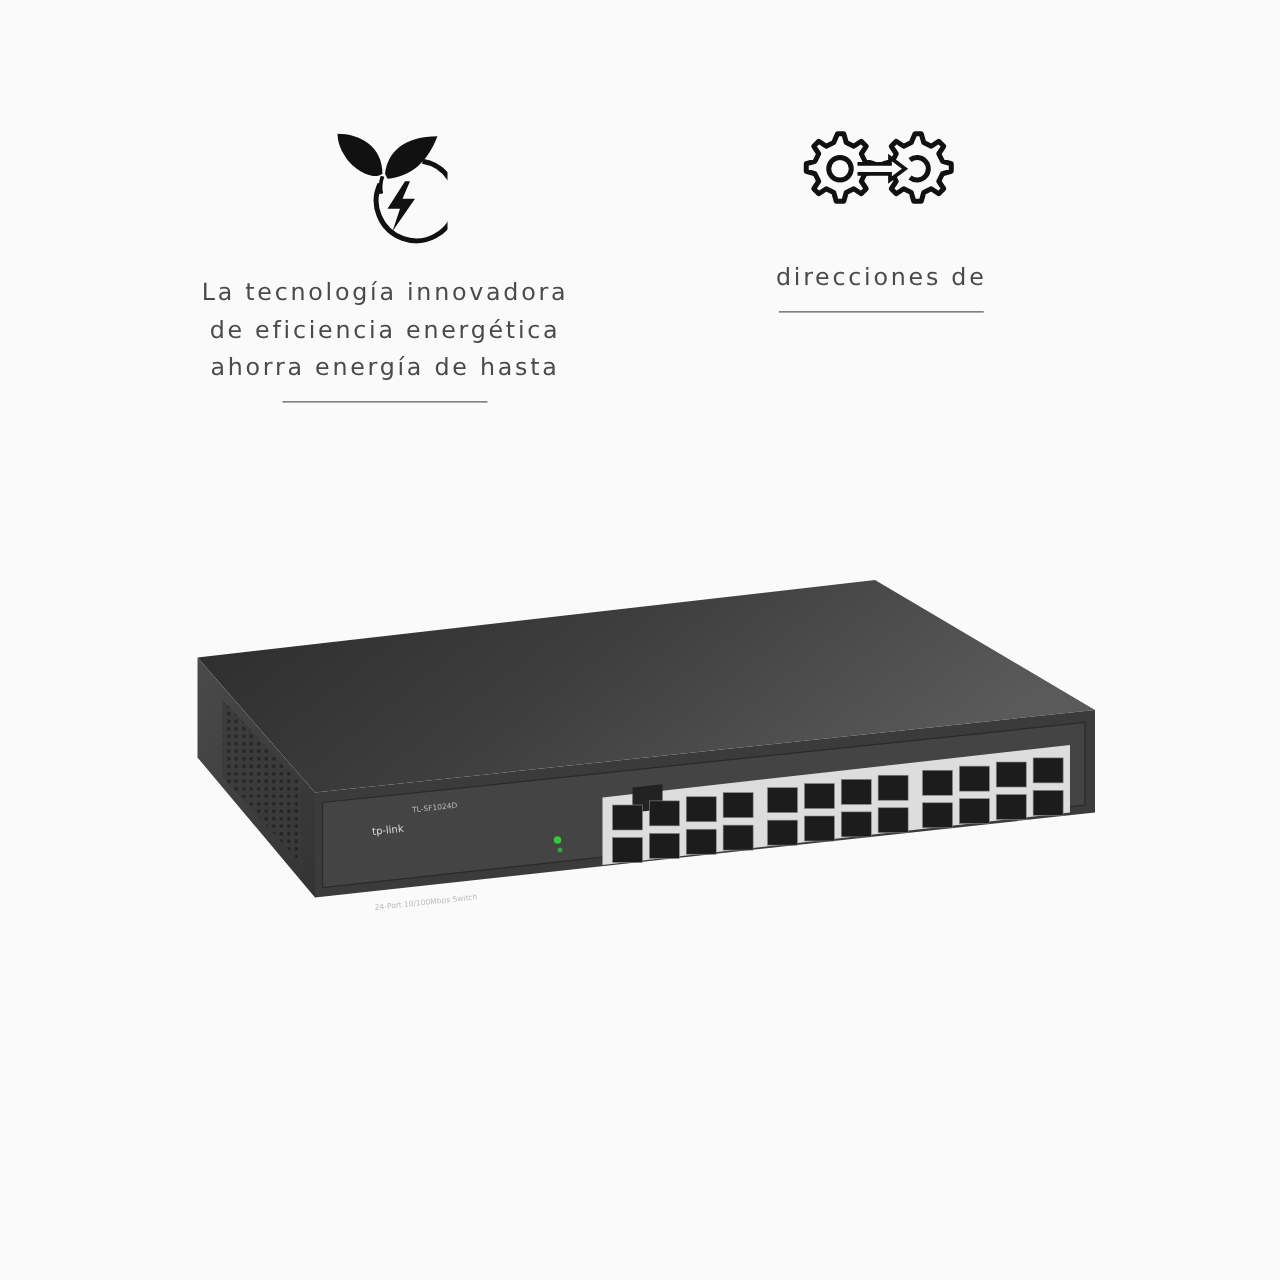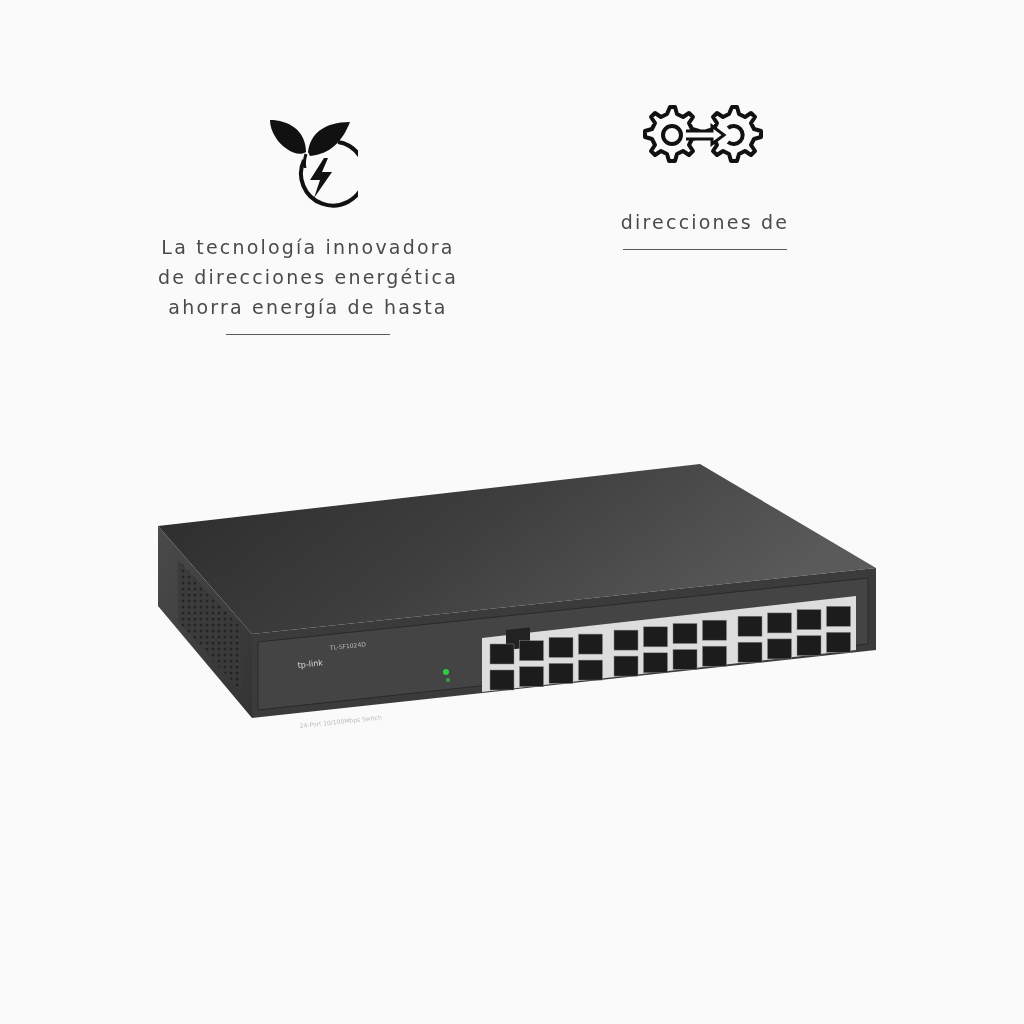--- a/index.html
+++ b/index.html
@@ -1,38 +1,38 @@
 <!DOCTYPE html>
 <html><head>
 <meta charset="utf-8">
 <style>
   html, body { margin:0; padding:0; }
   body { width:1024px; height:1024px; background:#fafafa; position:relative; overflow:hidden; font-family:"DejaVu Sans", sans-serif; }
   .feature { position:absolute; text-align:center; color:#4a4a4a; }
   .feature .text { font-size:19px; letter-spacing:2.2px; line-height:30px; font-weight:500; }
   .feature .rule { height:1px; background:#5a5a5a; margin:0 auto; }
-  #f1 { left:118px; top:108px; width:380px; }
+  #f1 { left:118px; top:95px; width:380px; }
   #f2 { left:555px; top:95px; width:300px; }
   .icon { display:block; margin:0 auto; }
   .product { position:absolute; left:150px; top:460px; width:740px; height:290px; }
 </style>
 </head>
 <body>
 
 <div class="feature" id="f1">
   <svg class="icon" width="100" height="100" viewBox="0 0 100 100">
     <path d="M12 12 C30 12 48 22 48 44 C40 50 24 40 18 30 C14 24 12 18 12 12 Z" fill="#111"></path>
     <path d="M50 44 C52 26 66 14 92 14 C84 34 72 46 52 48 Z" fill="#111"></path>
     <path d="M48 46 C46 52 46 56 47 60" stroke="#111" stroke-width="3" fill="none"></path>
     <path d="M80 34 A32 32 0 1 1 46 52" stroke="#111" stroke-width="4" fill="none"></path>
     <path d="M66 50 L52 72 L62 72 L56 90 L74 64 L64 64 L70 50 Z" fill="#111"></path>
   </svg>
   <div class="text" style="margin-top:24px;">
     <div>La tecnología innovadora</div>
-    <div>de direcciones energética</div>
+    <div>de eficiencia energética</div>
     <div>ahorra energía de hasta</div>
   </div>
   <div class="rule" style="width:164px; margin-top:12px;"></div>
 </div>
 
 <div class="feature" id="f2">
   <svg class="icon" width="130" height="70" viewBox="0 0 130 70" style="margin-top:4px;">
     <g fill="none" stroke="#111" stroke-width="4" stroke-linejoin="round">
       <path d="M30 8 l5 0 l2 7 l6 3 l6 -4 l4 4 l-4 6 l3 6 l7 2 l0 6 l-7 2 l-3 6 l4 6 l-4 4 l-6 -4 l-6 3 l-2 7 l-6 0 l-2 -7 l-6 -3 l-6 4 l-4 -4 l4 -6 l-3 -6 l-7 -2 l0 -6 l7 -2 l3 -6 l-4 -6 l4 -4 l6 4 l6 -3 Z"></path>
       <circle cx="32" cy="36" r="9"></circle>

